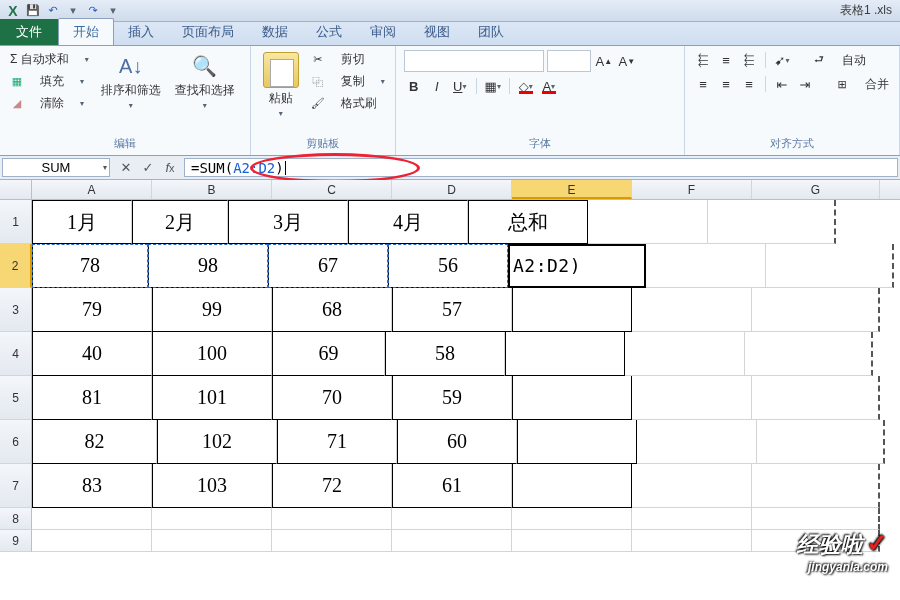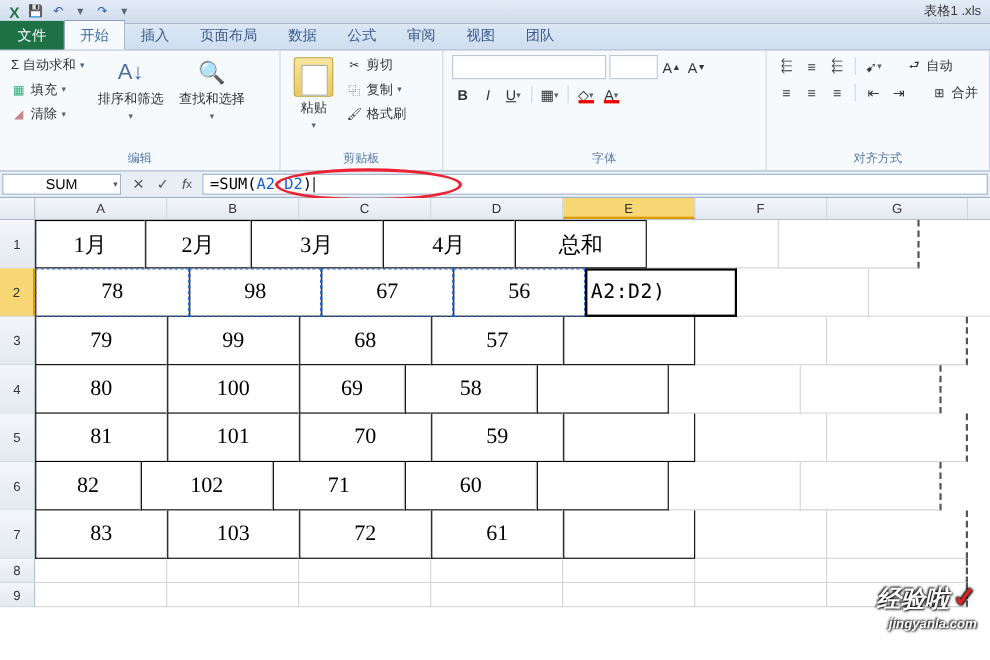--- a/index.html
+++ b/index.html
@@ -18,21 +18,21 @@
   .tab { padding: 4px 14px; font-size: 13px; color: #3a5a8a; cursor: pointer; }
   .tab.file { background: #1e7145; color: #fff; border-radius: 0; padding: 4px 16px; }
   .tab.active { background: #f6fafd; border: 1px solid #8ba0bc; border-bottom: none; border-radius: 2px 2px 0 0; color: #3b6ea5; }
   
   
   .ribbon { height: 110px; background: #f6fafd; border-bottom: 1px solid #8ba0bc; display: flex; }
   .group { border-right: 1px solid #cbd7e6; padding: 4px 8px 2px 8px; display: flex; flex-direction: column; justify-content: space-between; }
   .group-label { text-align: center; color: #5a7aa5; font-size: 11px; padding: 2px 0; }
   .group-body { flex: 1; display: flex; align-items: flex-start; gap: 6px; }
   .btn-col { display: flex; flex-direction: column; gap: 3px; }
-  .btn-small { display: flex; align-items: center; gap: 4px; font-size: 12px; color: #333; padding: 1px 2px; cursor: pointer; white-space: nowrap; }
+  .btn-small { display: flex; align-items: center; gap: 16px; font-size: 12px; color: #333; padding: 1px 2px; cursor: pointer; white-space: nowrap; }
   .btn-large { display: flex; flex-direction: column; align-items: center; gap: 2px; padding: 2px 4px; cursor: pointer; font-size: 12px; color: #333; }
   .icon-large { width: 28px; height: 28px; display: flex; align-items: center; justify-content: center; font-size: 20px; }
   .icon-sm { width: 14px; height: 14px; display: inline-flex; align-items: center; justify-content: center; font-size: 11px; }
   .paste-icon { width: 36px; height: 36px; background: linear-gradient(#f7e7a0, #e8c860); border: 1px solid #c0a030; border-radius: 3px; position: relative; }
   .paste-icon::after { content:""; position:absolute; top:6px; left:6px; width:22px; height:26px; background:#fff; border:1px solid #aaa; }
   .sep-v { width: 1px; background: #cbd7e6; align-self: stretch; margin: 2px 3px; }
   .font-controls { display:flex; flex-direction:column; gap:4px; }
   .font-row { display:flex; gap:3px; align-items:center; }
   .font-btn { width:20px; height:20px; border:1px solid transparent; display:flex; align-items:center; justify-content:center; font-size:13px; color:#333; cursor:pointer; }
   .color-bar { position:relative; }
@@ -276,58 +276,58 @@
       <div class="cell cn data-border-t data-border-l data-border-b" style="width:100px">1月</div>
       <div class="cell cn data-border-t data-border-l data-border-b" style="width:96px">2月</div>
       <div class="cell cn data-border-t data-border-l data-border-b" style="width:120px">3月</div>
       <div class="cell cn data-border-t data-border-l data-border-b" style="width:120px">4月</div>
       <div class="cell cn data-border-t data-border-l data-border-b data-border-r" style="width:120px">总和</div>
       <div class="cell" style="width:120px"></div>
       <div class="cell page-break" style="width:128px"></div>
     </div>
 
     <div class="row">
-      <div class="cell data-border-l data-border-b marching" style="width:140px">78</div>
+      <div class="cell data-border-l data-border-b marching" style="width:116px">78</div>
       <div class="cell data-border-l data-border-b marching" style="width:120px">98</div>
       <div class="cell data-border-l data-border-b marching" style="width:120px">67</div>
       <div class="cell data-border-l data-border-b marching" style="width:120px">56</div>
       <div class="cell data-border-l data-border-b data-border-r active-cell" style="width:138px; justify-content:flex-start; padding-left:4px; outline:2px solid #000; outline-offset:-2px;">A2:D2)</div>
       <div class="cell" style="width:120px"></div>
       <div class="cell page-break" style="width:128px"></div>
     </div>
 
     <div class="row">
       <div class="cell data-border-l data-border-b" style="width:120px">79</div>
       <div class="cell data-border-l data-border-b" style="width:120px">99</div>
       <div class="cell data-border-l data-border-b" style="width:120px">68</div>
       <div class="cell data-border-l data-border-b" style="width:120px">57</div>
       <div class="cell data-border-l data-border-b data-border-r" style="width:120px"></div>
       <div class="cell" style="width:120px"></div>
       <div class="cell page-break" style="width:128px"></div>
     </div>
     <div class="row">
-      <div class="cell data-border-l data-border-b" style="width:120px">80</div>
+      <div class="cell data-border-l data-border-b" style="width:120px">40</div>
       <div class="cell data-border-l data-border-b" style="width:120px">100</div>
-      <div class="cell data-border-l data-border-b" style="width:96px">69</div>
+      <div class="cell data-border-l data-border-b" style="width:113px">69</div>
       <div class="cell data-border-l data-border-b" style="width:120px">58</div>
       <div class="cell data-border-l data-border-b data-border-r" style="width:120px"></div>
       <div class="cell" style="width:120px"></div>
       <div class="cell page-break" style="width:128px"></div>
     </div>
     <div class="row">
       <div class="cell data-border-l data-border-b" style="width:120px">81</div>
       <div class="cell data-border-l data-border-b" style="width:120px">101</div>
       <div class="cell data-border-l data-border-b" style="width:120px">70</div>
       <div class="cell data-border-l data-border-b" style="width:120px">59</div>
       <div class="cell data-border-l data-border-b data-border-r" style="width:120px"></div>
       <div class="cell" style="width:120px"></div>
       <div class="cell page-break" style="width:128px"></div>
     </div>
     <div class="row">
-      <div class="cell data-border-l data-border-b" style="width:96px">82</div>
+      <div class="cell data-border-l data-border-b" style="width:125px">82</div>
       <div class="cell data-border-l data-border-b" style="width:120px">102</div>
       <div class="cell data-border-l data-border-b" style="width:120px">71</div>
       <div class="cell data-border-l data-border-b" style="width:120px">60</div>
       <div class="cell data-border-l data-border-b data-border-r" style="width:120px"></div>
       <div class="cell" style="width:120px"></div>
       <div class="cell page-break" style="width:128px"></div>
     </div>
     <div class="row">
       <div class="cell data-border-l data-border-b" style="width:120px">83</div>
       <div class="cell data-border-l data-border-b" style="width:120px">103</div>

